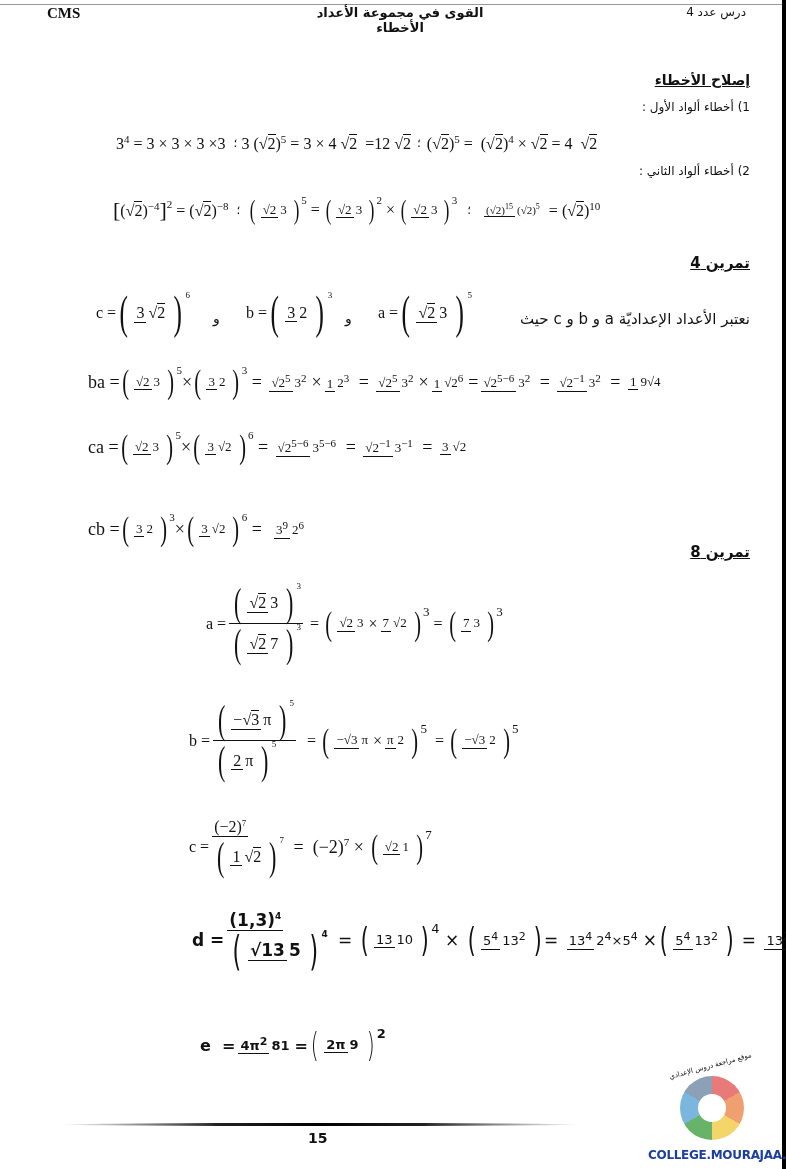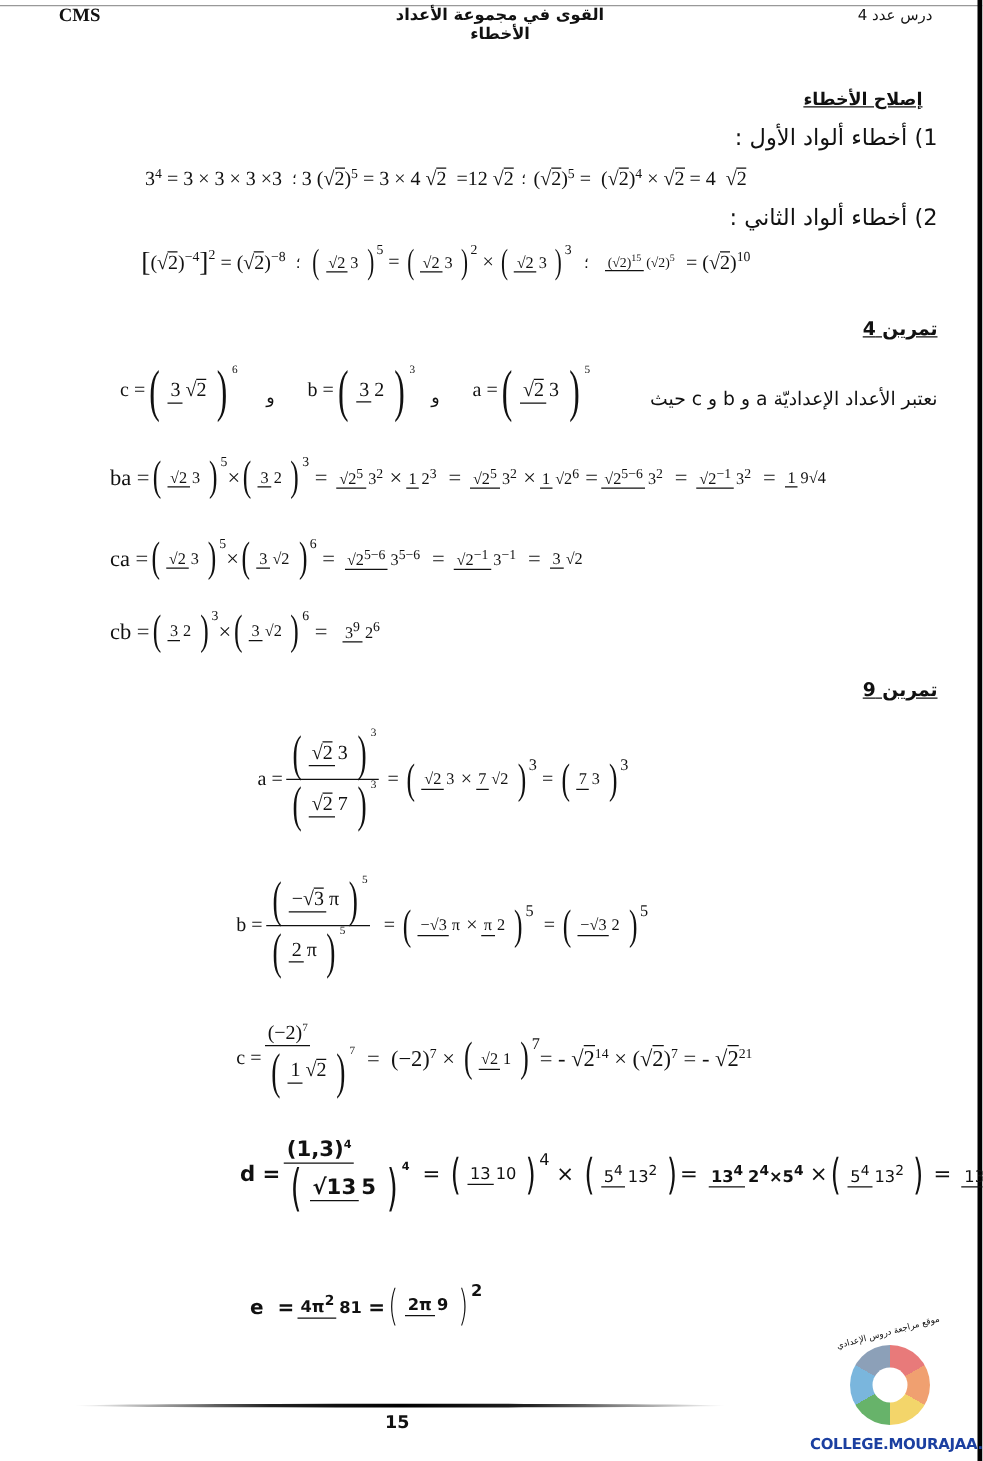--- a/index.html
+++ b/index.html
@@ -3,21 +3,21 @@
 <meta charset="utf-8">
 <style>
   html,body{margin:0;padding:0;background:#fff;}
   body{width:786px;height:1169px;position:relative;overflow:hidden;font-family:"Liberation Serif","DejaVu Serif",serif;color:#111;}
   .edge{position:absolute;right:0;top:0;width:4px;height:1169px;background:#000;}
   .toprule{position:absolute;left:0;top:4px;width:786px;height:1px;background:#999;}
   .hdr{position:absolute;top:5px;font-size:15px;}
   .hdr-left{left:47px;font-weight:bold;font-size:15px;}
   .hdr-center{left:300px;width:200px;text-align:center;font-family:"DejaVu Sans",sans-serif;font-weight:bold;font-size:13px;direction:rtl;}
   .hdr-right{right:40px;font-family:"DejaVu Sans",sans-serif;font-size:12px;direction:rtl;}
-  .ar{position:absolute;direction:rtl;font-family:"DejaVu Sans",sans-serif;font-size:18px;white-space:nowrap;}
+  .ar{position:absolute;direction:rtl;font-family:"DejaVu Sans",sans-serif;font-size:12px;white-space:nowrap;}
   .ar.title{font-weight:bold;text-decoration:underline;font-size:14px;}
   .ar.title.big{font-size:15px;}
   .math{position:absolute;white-space:nowrap;font-family:"Liberation Serif","DejaVu Serif",serif;font-size:17px;display:flex;align-items:center;}
   .math span{display:inline-block;}
   .frac{display:inline-flex;flex-direction:column;align-items:center;vertical-align:middle;margin:0 3px;}
   .frac .n{border-bottom:1px solid #111;padding:0 2px;line-height:1.1;}
   .frac .d{line-height:1.1;padding:0 2px;}
   .sm{font-size:13px;}
   .par{font-size:34px;font-weight:200;line-height:1;transform:scaleX(.6);}
   .parL{font-size:46px;font-weight:200;line-height:1;transform:scaleX(.55);}
@@ -34,21 +34,21 @@
 </head>
 <body>
 
 <div class="toprule"></div>
 <div class="edge"></div>
 
 <div class="hdr hdr-left">CMS</div>
 <div class="hdr hdr-center">القوى في مجموعة الأعداد الأخطاء</div>
 <div class="hdr hdr-right">درس عدد 4</div>
 
-<div class="ar title" style="right:48px;top:72px;margin-left:12px;">إصلاح الأخطاء</div>
+<div class="ar title" style="right:36px;top:72px;margin-left:12px;">إصلاح الأخطاء</div>
 <div class="ar" style="right:36px;top:100px;">1) أخطاء ألواد الأول :</div>
 
 <div class="math" style="left:116px;top:133px;font-size:16px;">
   <span>3<sup>4</sup> = 3 × 3 × 3 ×3&nbsp;</span>
   <span style="font-size:12px;margin:0 4px;">؛</span>
   <span>3 (√<span style="border-top:1px solid #111;">2</span>)<sup>5</sup> = 3 × 4 √<span style="border-top:1px solid #111;">2</span>&nbsp; =12 √<span style="border-top:1px solid #111;">2</span></span>
   <span style="font-size:12px;margin:0 6px;">؛</span>
   <span>(√<span style="border-top:1px solid #111;">2</span>)<sup>5</sup> = &nbsp;(√<span style="border-top:1px solid #111;">2</span>)<sup>4</sup> × √<span style="border-top:1px solid #111;">2</span> = 4 &nbsp;√<span style="border-top:1px solid #111;">2</span></span>
 </div>
 
@@ -147,36 +147,36 @@
     <span class="par">)</span>
     <sup style="position:relative;top:-12px;">6</sup>
   <span>&nbsp;=&nbsp;</span>
   <span class="frac sm"><span class="n">√2<sup>5−6</sup></span><span class="d">3<sup>5−6</sup></span></span>
   <span>&nbsp;=&nbsp;</span>
   <span class="frac sm"><span class="n">√2<sup>−1</sup></span><span class="d">3<sup>−1</sup></span></span>
   <span>&nbsp;=&nbsp;</span>
   <span class="frac sm"><span class="n">3</span><span class="d">√2</span></span>
 </div>
 
-<div class="math" style="left:88px;top:488px;font-size:18px;">
+<div class="math" style="left:88px;top:512px;font-size:18px;">
   <span>cb =</span>
   <span class="par">(</span>
     <span class="frac sm"><span class="n">3</span><span class="d">2</span></span>
     <span class="par">)</span>
     <sup style="position:relative;top:-12px;">3</sup>
   <span>×</span>
     <span class="par">(</span>
     <span class="frac sm"><span class="n">3</span><span class="d">√2</span></span>
     <span class="par">)</span>
     <sup style="position:relative;top:-12px;">6</sup>
   <span>&nbsp;=&nbsp;&nbsp;</span>
   <span class="frac sm"><span class="n">3<sup>9</sup></span><span class="d">2<sup>6</sup></span></span>
 </div>
 
-<div class="ar title big" style="right:36px;top:543px;">تمرين 9</div>
+<div class="ar title big" style="right:36px;top:543px;">تمرين 8</div>
 
 <div class="math" style="left:206px;top:583px;font-size:16px;">
   <span>a =</span>
   <span class="frac">
     <span class="n" style="display:flex;align-items:center;">
         <span class="parL" style="font-size:40px;">(</span>
         <span class="frac"><span class="n">√<span style="border-top:1px solid #111;">2</span></span><span class="d">3</span></span>
         <span class="parL" style="font-size:40px;">)</span>
         <sup style="position:relative;top:-16px;font-size:9px;">3</sup>
       </span>
@@ -240,21 +240,20 @@
         <span class="frac"><span class="n">1</span><span class="d">√<span style="border-top:1px solid #111;">2</span></span></span>
         <span class="parL" style="font-size:40px;">)</span>
         <sup style="position:relative;top:-16px;font-size:9px;">7</sup>
       </span>
   </span>
   <span style="font-size:18px;">&nbsp;=&nbsp; (−2)<sup>7</sup> ×&nbsp;</span>
   <span class="par">(</span>
     <span class="frac sm"><span class="n">√2</span><span class="d">1</span></span>
     <span class="par">)</span>
     <sup style="position:relative;top:-12px;font-size:13px;">7</sup>
-  <span style="font-size:18px;">= - √<span style="border-top:1px solid #111;">2</span><sup>14</sup> × (√<span style="border-top:1px solid #111;">2</span>)<sup>7</sup> = - √<span style="border-top:1px solid #111;">2</span><sup>21</sup></span>
 </div>
 
 <div class="math" style="left:192px;top:910px;font-size:17px;font-weight:bold;font-family:'DejaVu Sans',sans-serif;">
   <span>d =</span>
   <span class="frac">
     <span class="n">(1,3)<sup style="font-size:9px;">4</sup></span>
     <span class="d" style="display:flex;align-items:center;">
         <span class="parL" style="font-size:40px;font-weight:normal;">(</span>
         <span class="frac"><span class="n">√13</span><span class="d">5</span></span>
         <span class="parL" style="font-size:40px;font-weight:normal;">)</span>
@@ -264,21 +263,21 @@
   <span style="font-weight:normal;">&nbsp;=&nbsp;</span>
   <span class="par" style="font-weight:normal;">(</span>
     <span class="frac sm" style="font-weight:normal;"><span class="n">13</span><span class="d">10</span></span>
     <span class="par" style="font-weight:normal;">)</span>
     <sup style="position:relative;top:-12px;font-size:13px;font-weight:normal;">4</sup>
   <span style="font-weight:normal;">&nbsp;×&nbsp;</span>
   <span class="par" style="font-weight:normal;">(</span>
     <span class="frac sm" style="font-weight:normal;"><span class="n">5<sup>4</sup></span><span class="d">13<sup>2</sup></span></span>
     <span class="par" style="font-weight:normal;">)</span>
   <span style="font-weight:normal;">=&nbsp;</span>
-  <span class="frac sm" style="font-weight:bold;"><span class="n">13<sup>4</sup></span><span class="d">2<sup>4</sup>×5<sup>4</sup></span></span>
+  <span class="frac sm" style="font-weight:normal;"><span class="n">13<sup>4</sup></span><span class="d">2<sup>4</sup>×5<sup>4</sup></span></span>
   <span style="font-weight:normal;">×</span>
   <span class="par" style="font-weight:normal;">(</span>
     <span class="frac sm" style="font-weight:normal;"><span class="n">5<sup>4</sup></span><span class="d">13<sup>2</sup></span></span>
     <span class="par" style="font-weight:normal;">)</span>
   <span style="font-weight:normal;">&nbsp;=&nbsp;</span>
   <span class="frac sm" style="font-weight:normal;"><span class="n">13<sup>2</sup></span></span>
 
 </div>
 
 <div class="math" style="left:200px;top:1028px;font-size:16px;font-weight:bold;font-family:'DejaVu Sans',sans-serif;">

